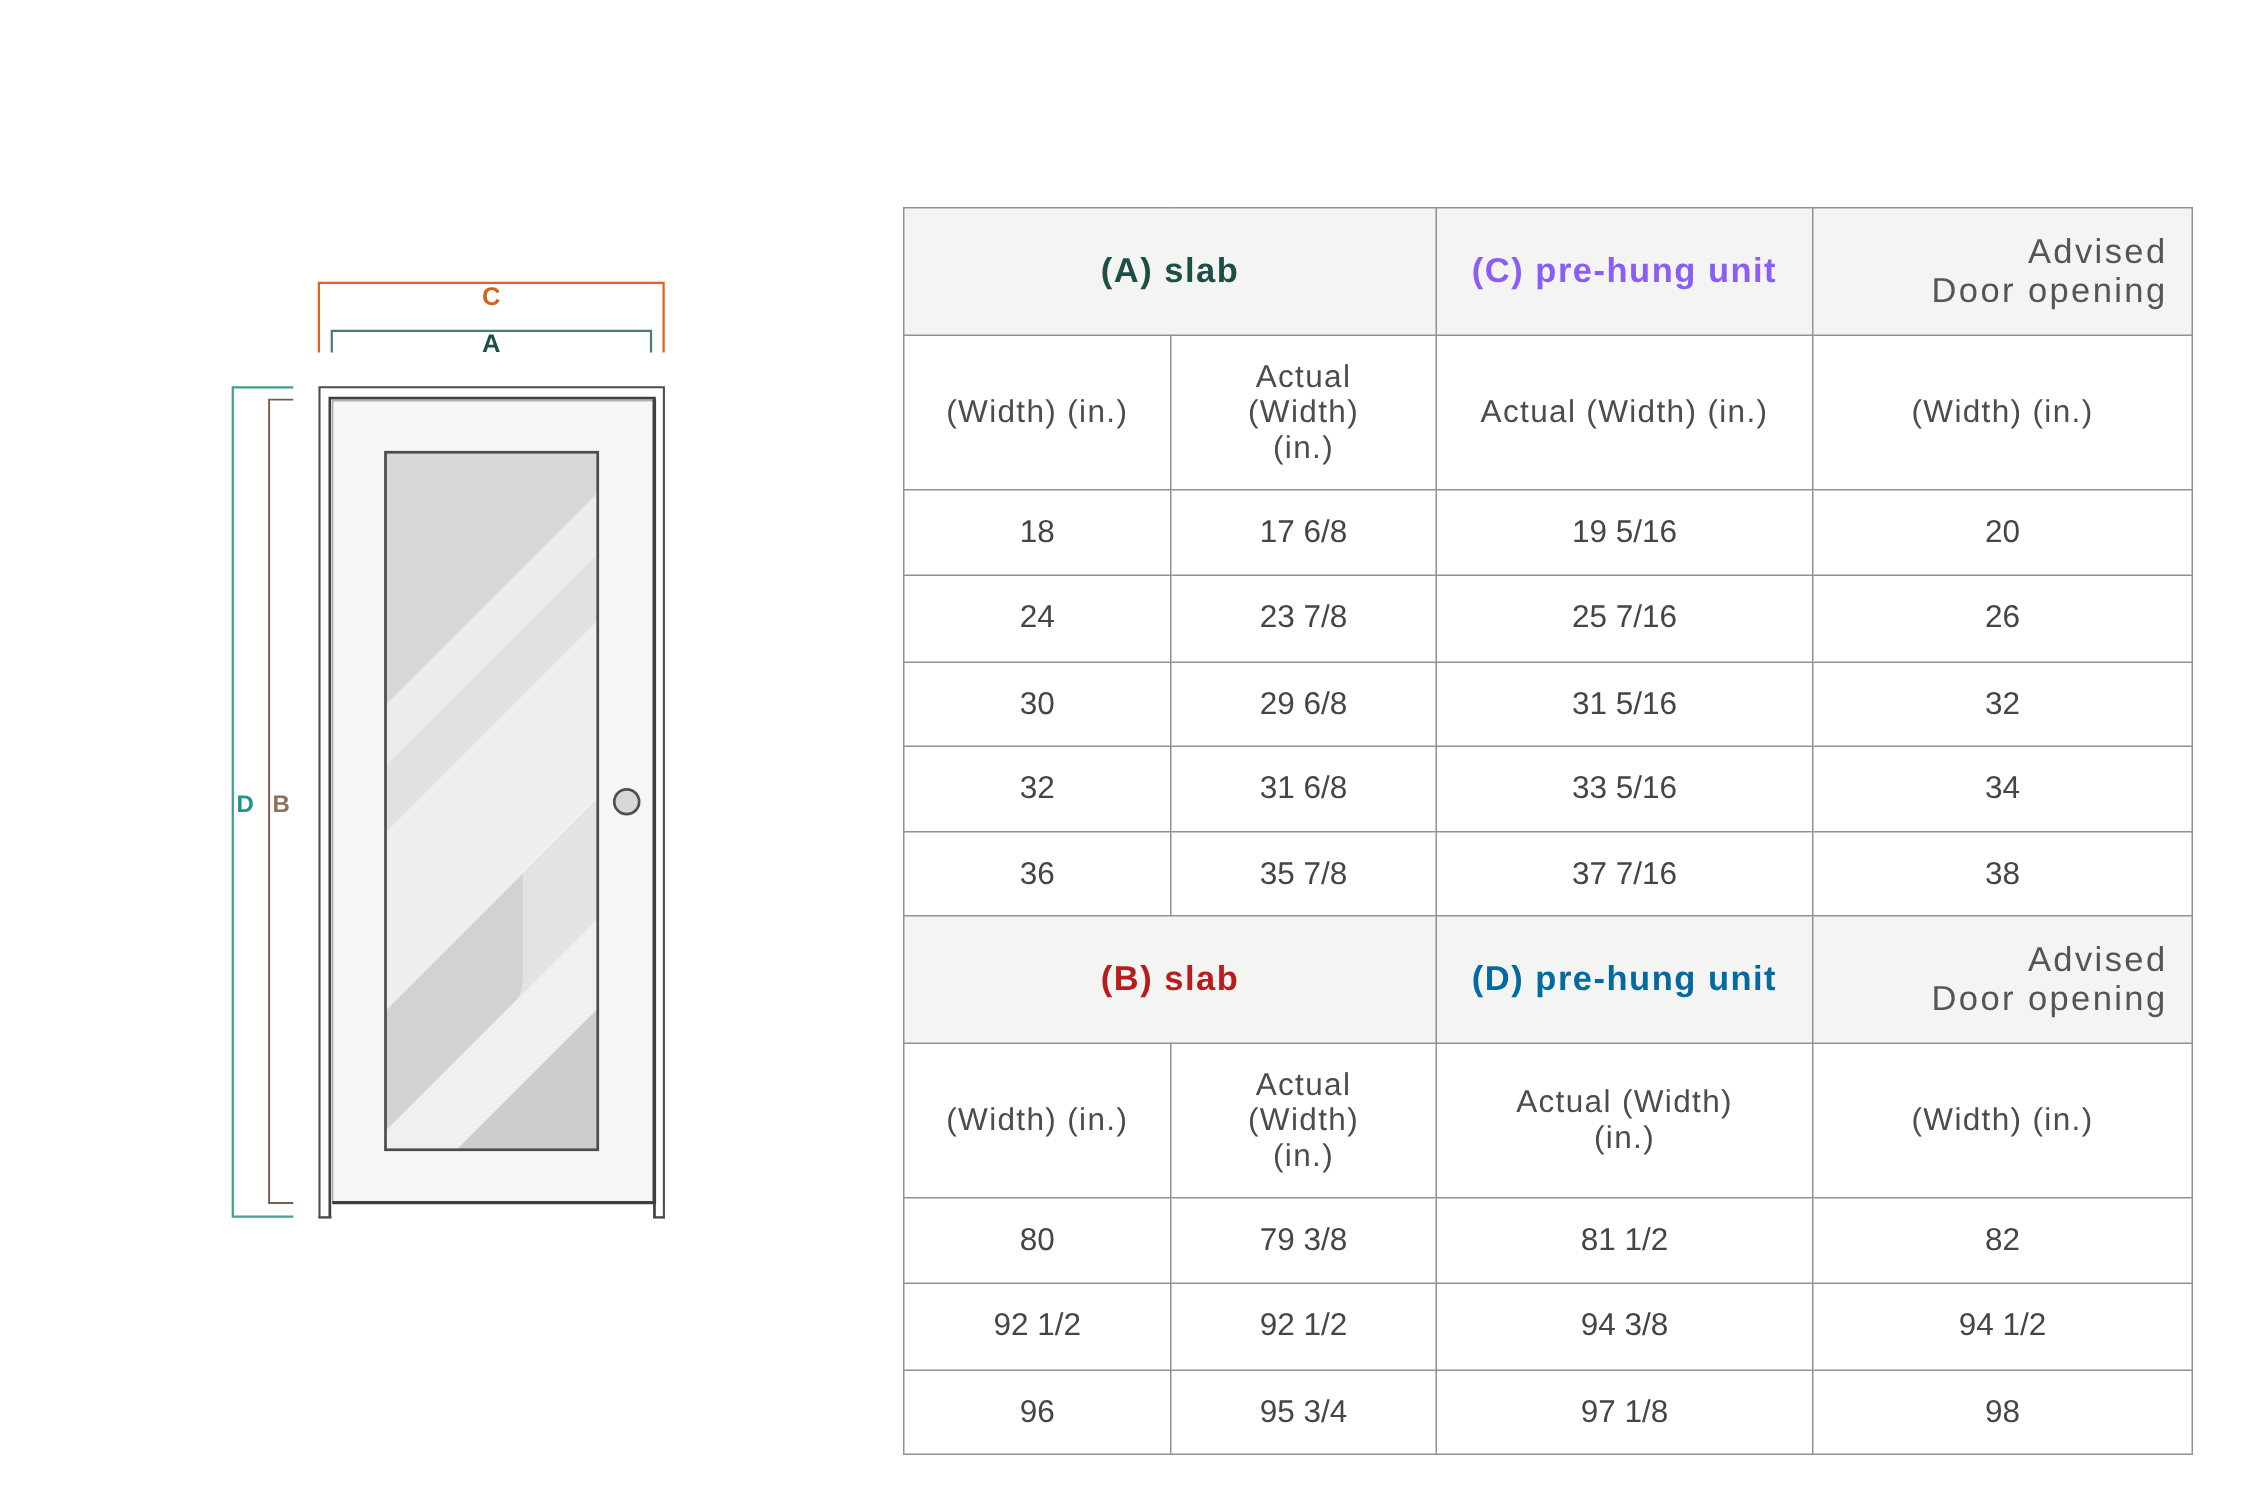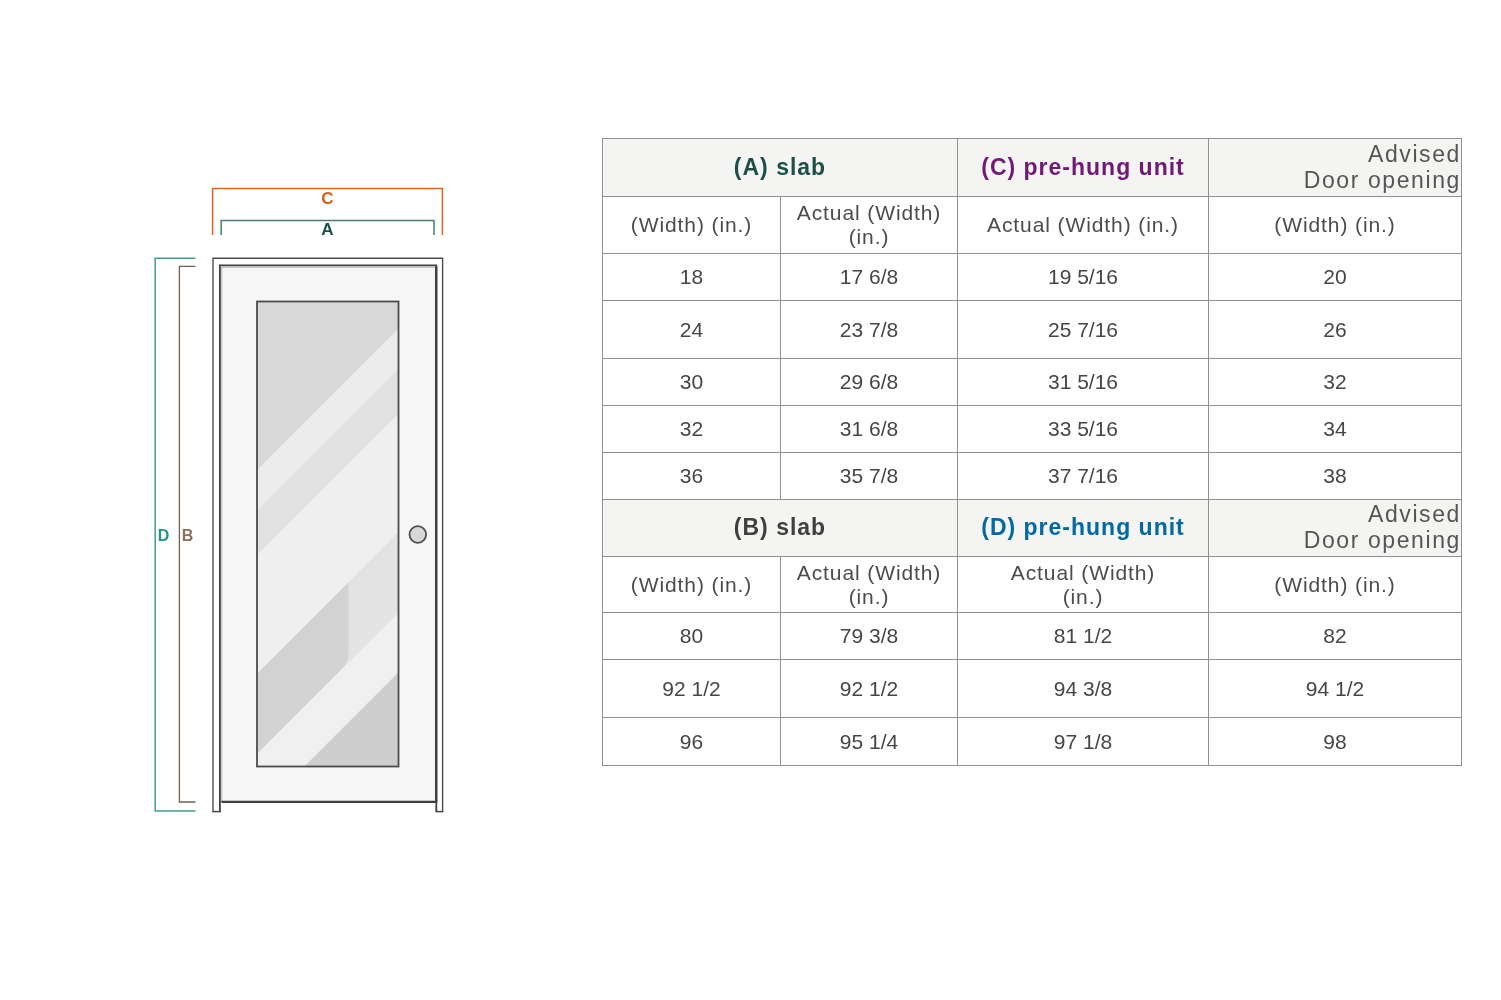--- a/index.html
+++ b/index.html
@@ -1,25 +1,25 @@
 <!DOCTYPE html>
 <html><head>
 <meta charset="utf-8">
 <style>
   html,body{margin:0;padding:0;background:#ffffff;}
   body{width:1501px;height:1000px;position:relative;font-family:"Liberation Sans",sans-serif;overflow:hidden;}
   #doorsvg{position:absolute;left:0;top:0;}
   table.size{position:absolute;left:602px;top:138px;border-collapse:collapse;table-layout:fixed;
     font-size:21px;color:#454545;text-align:center;}
-  table.size td{border:1px solid #919191;padding:0;vertical-align:middle;line-height:1.12;margin-top:28px;}
+  table.size td{border:1px solid #919191;padding:16px;vertical-align:middle;line-height:1.12;margin-top:28px;}
   td.sechead{background:#f4f4f3;font-size:23px;font-weight:bold;letter-spacing:1px;}
   td.advised{background:#f4f4f3;font-size:23px;font-weight:normal;color:#555555;letter-spacing:1.6px;line-height:21px;text-align:right;}
   .ca{color:#1d4f47;}
-  .cb{color:#404040;}
-  .cc{color:#701a75;}
+  .cb{color:#b91c1c;}
+  .cc{color:#8b5cf6;}
   .cd{color:#0369a1;}
   td.sub{color:#4c4c4c;letter-spacing:.9px;}
 </style>
 </head>
 <body>
 
 <svg id="doorsvg" width="500" height="1000" viewBox="0 0 500 1000" xmlns="http://www.w3.org/2000/svg">
   <defs>
     <clipPath id="glassclip">
         <rect x="257" y="301.5" width="141.5" height="465"></rect>
@@ -153,18 +153,18 @@
 
   <tr style="height:58px">
         <td>92 1/2</td>
         <td>92 1/2</td>
         <td>94 3/8</td>
         <td>94 1/2</td>
       </tr>
 
   <tr style="height:48px">
         <td>96</td>
-        <td>95 1/4</td>
+        <td>95 3/4</td>
         <td>97 1/8</td>
         <td>98</td>
       </tr>
 </tbody>
   </table>
 
 </body></html>

